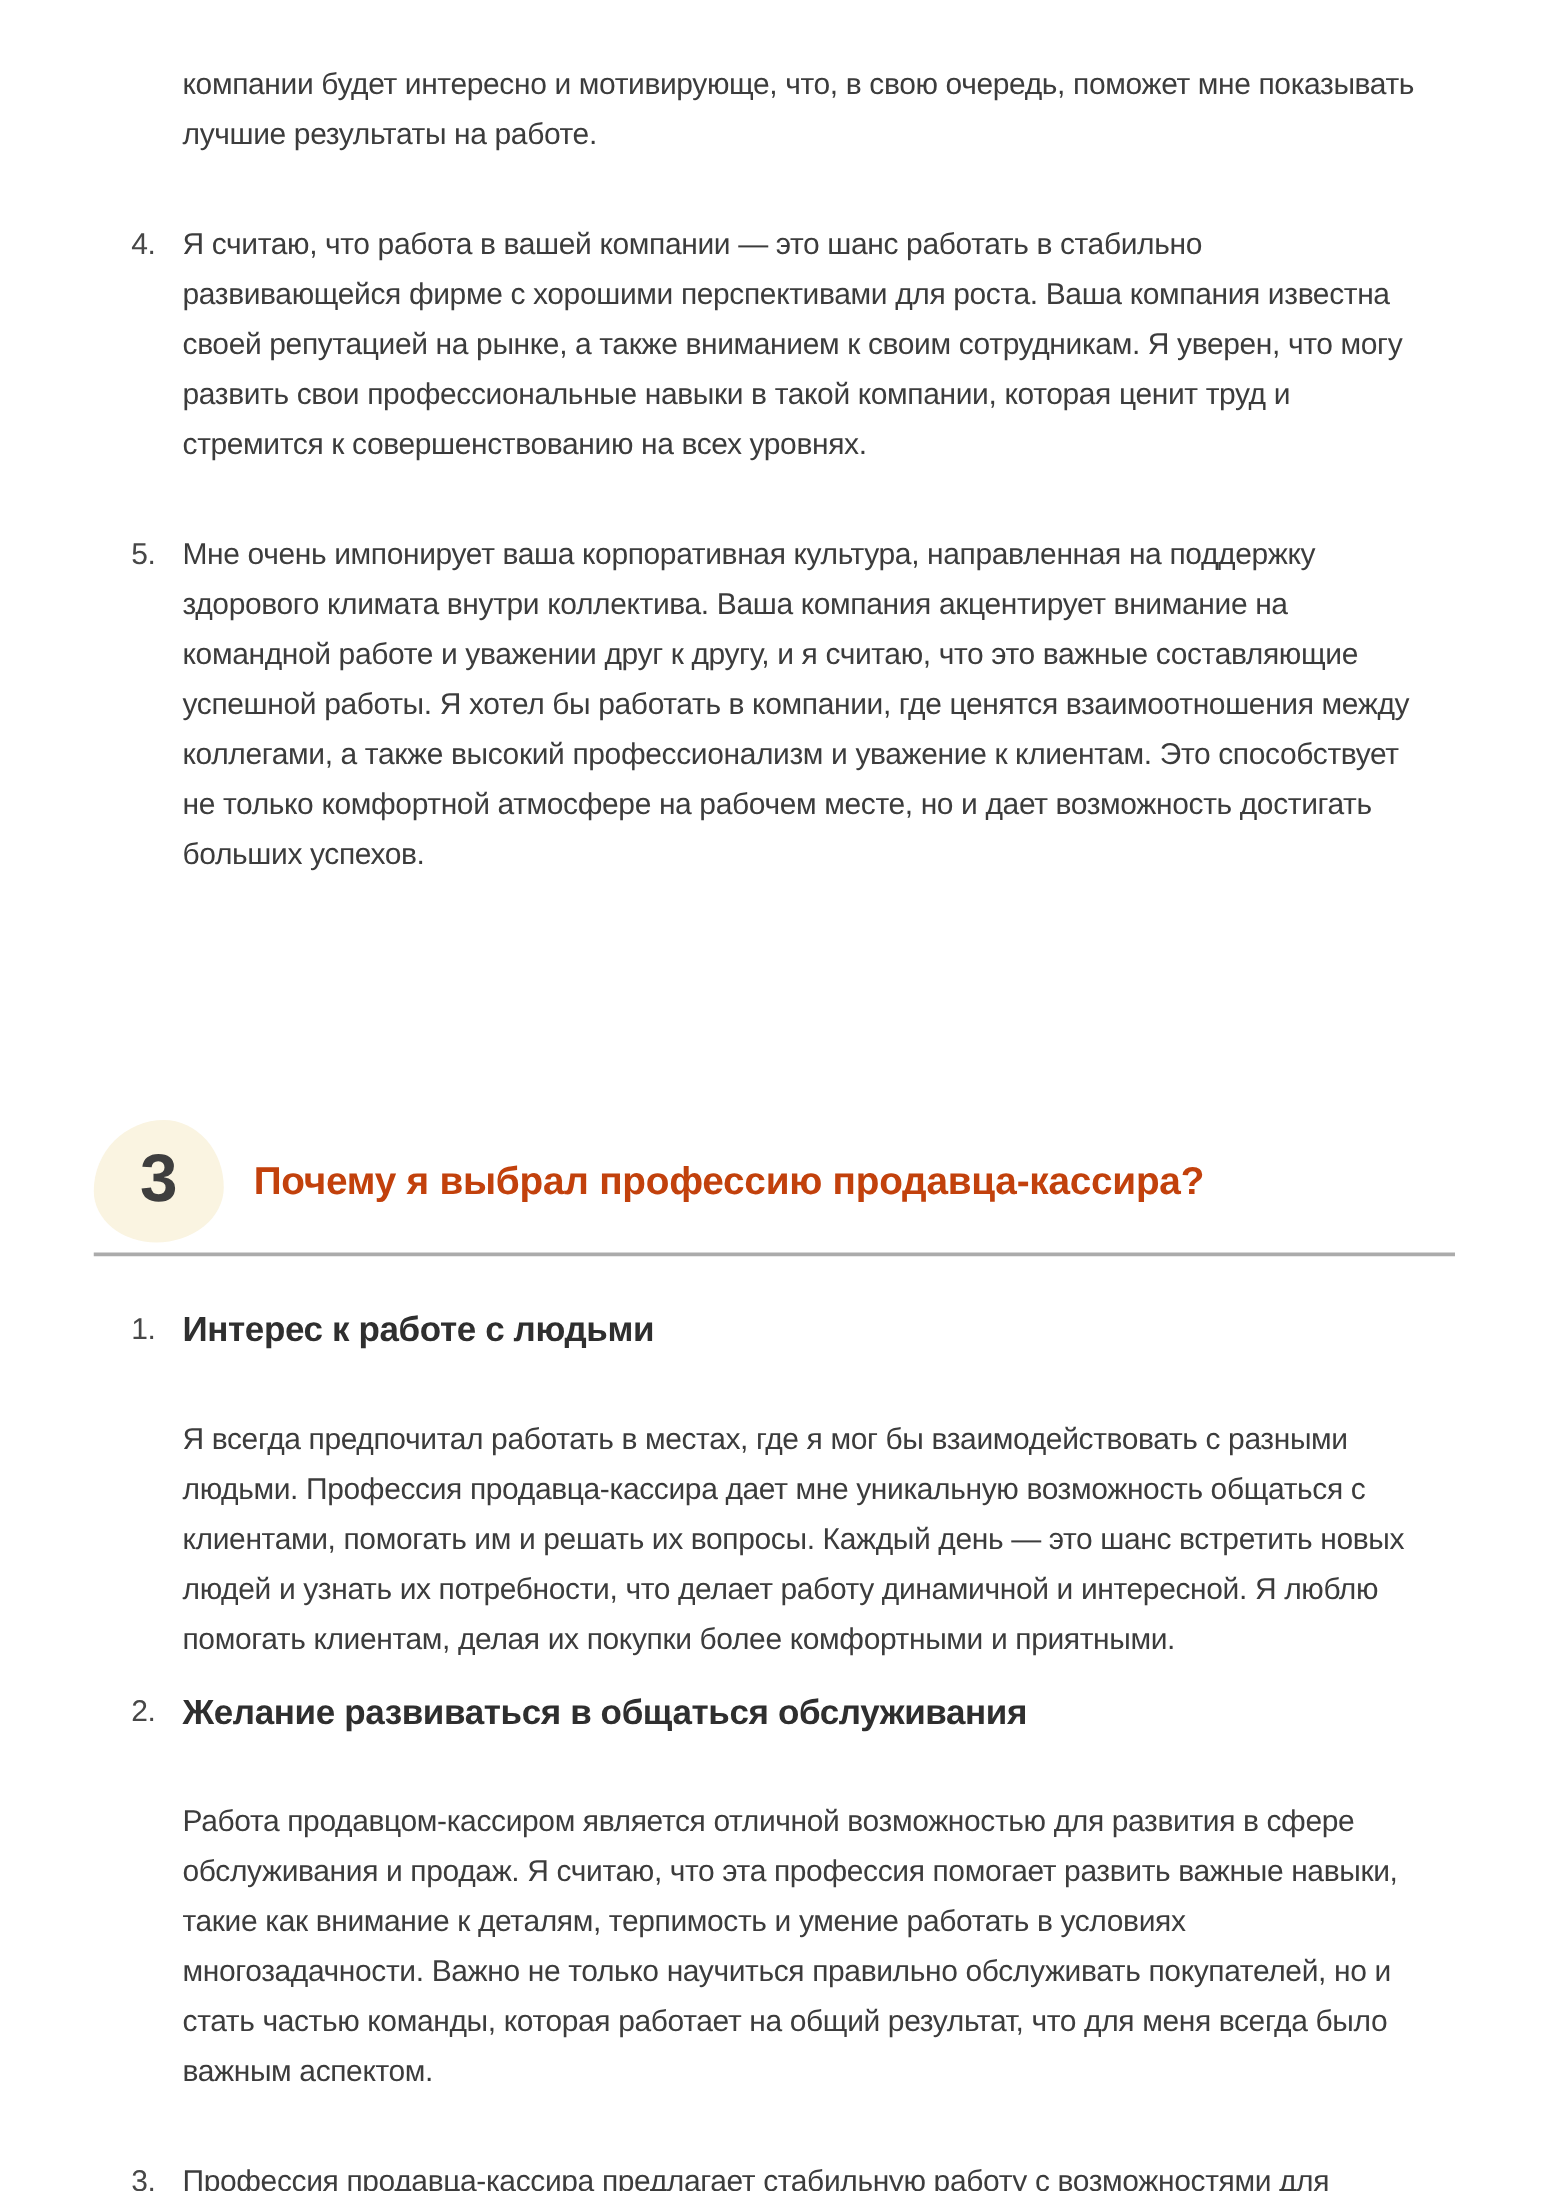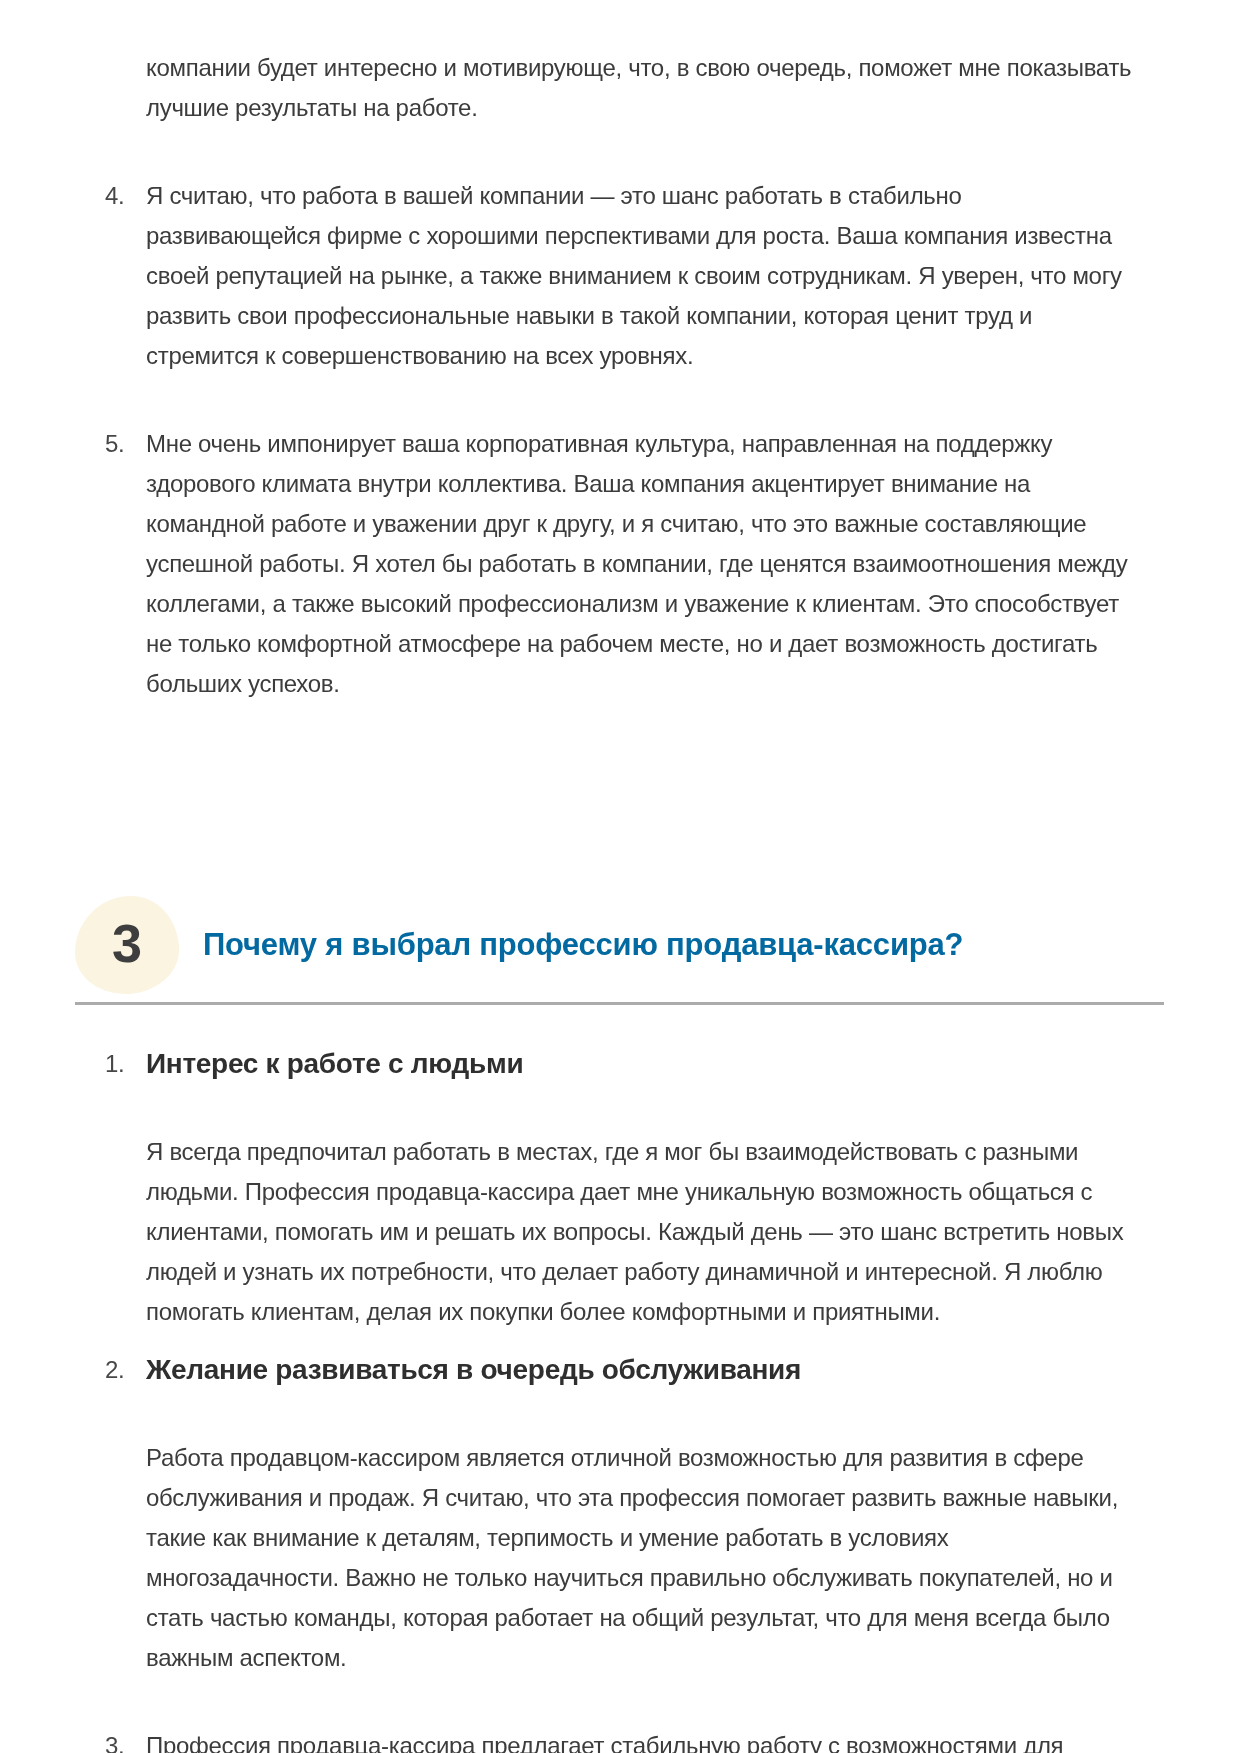--- a/index.html
+++ b/index.html
@@ -82,21 +82,21 @@
     font-size: 54px;
     font-weight: bold;
     color: #3E3E3E;
     line-height: 1;
     transform: translateY(-2px);
   }
   .section-title {
     margin-left: 24px;
     font-size: 31px;
     font-weight: bold;
-    color: #0369a1;
+    color: #c2410c;
     letter-spacing: -0.2px;
   }
   .section-rule {
     margin-top: 8px;
     height: 3px;
     width: 100%;
     background: #ABABAB;
     border: none;
   }
   .main-list {
@@ -132,21 +132,21 @@
   <div class="main-list">
 
     <div class="bodytext item">
       <span class="num">1.</span>
       <div class="item-title">Интерес к работе с людьми</div>
       <div class="item-body">Я всегда предпочитал работать в местах, где я мог бы взаимодействовать с разными людьми. Профессия продавца-кассира дает мне уникальную возможность общаться с клиентами, помогать им и решать их вопросы. Каждый день — это шанс встретить новых людей и узнать их потребности, что делает работу динамичной и интересной. Я люблю помогать клиентам, делая их покупки более комфортными и приятными.</div>
     </div>
 
     <div class="bodytext item">
       <span class="num">2.</span>
-      <div class="item-title">Желание развиваться в очередь обслуживания</div>
+      <div class="item-title">Желание развиваться в общаться обслуживания</div>
       <div class="item-body">Работа продавцом-кассиром является отличной возможностью для развития в сфере обслуживания и продаж. Я считаю, что эта профессия помогает развить важные навыки, такие как внимание к деталям, терпимость и умение работать в условиях многозадачности. Важно не только научиться правильно обслуживать покупателей, но и стать частью команды, которая работает на общий результат, что для меня всегда было важным аспектом.</div>
     </div>
 
     <div class="bodytext item">
       <span class="num">3.</span>
       <div class="item-body">Профессия продавца-кассира предлагает стабильную работу с возможностями для карьерного роста. Эта роль делая становится отправной точкой для дальнейшего</div>
     </div>
 
   </div>
 

